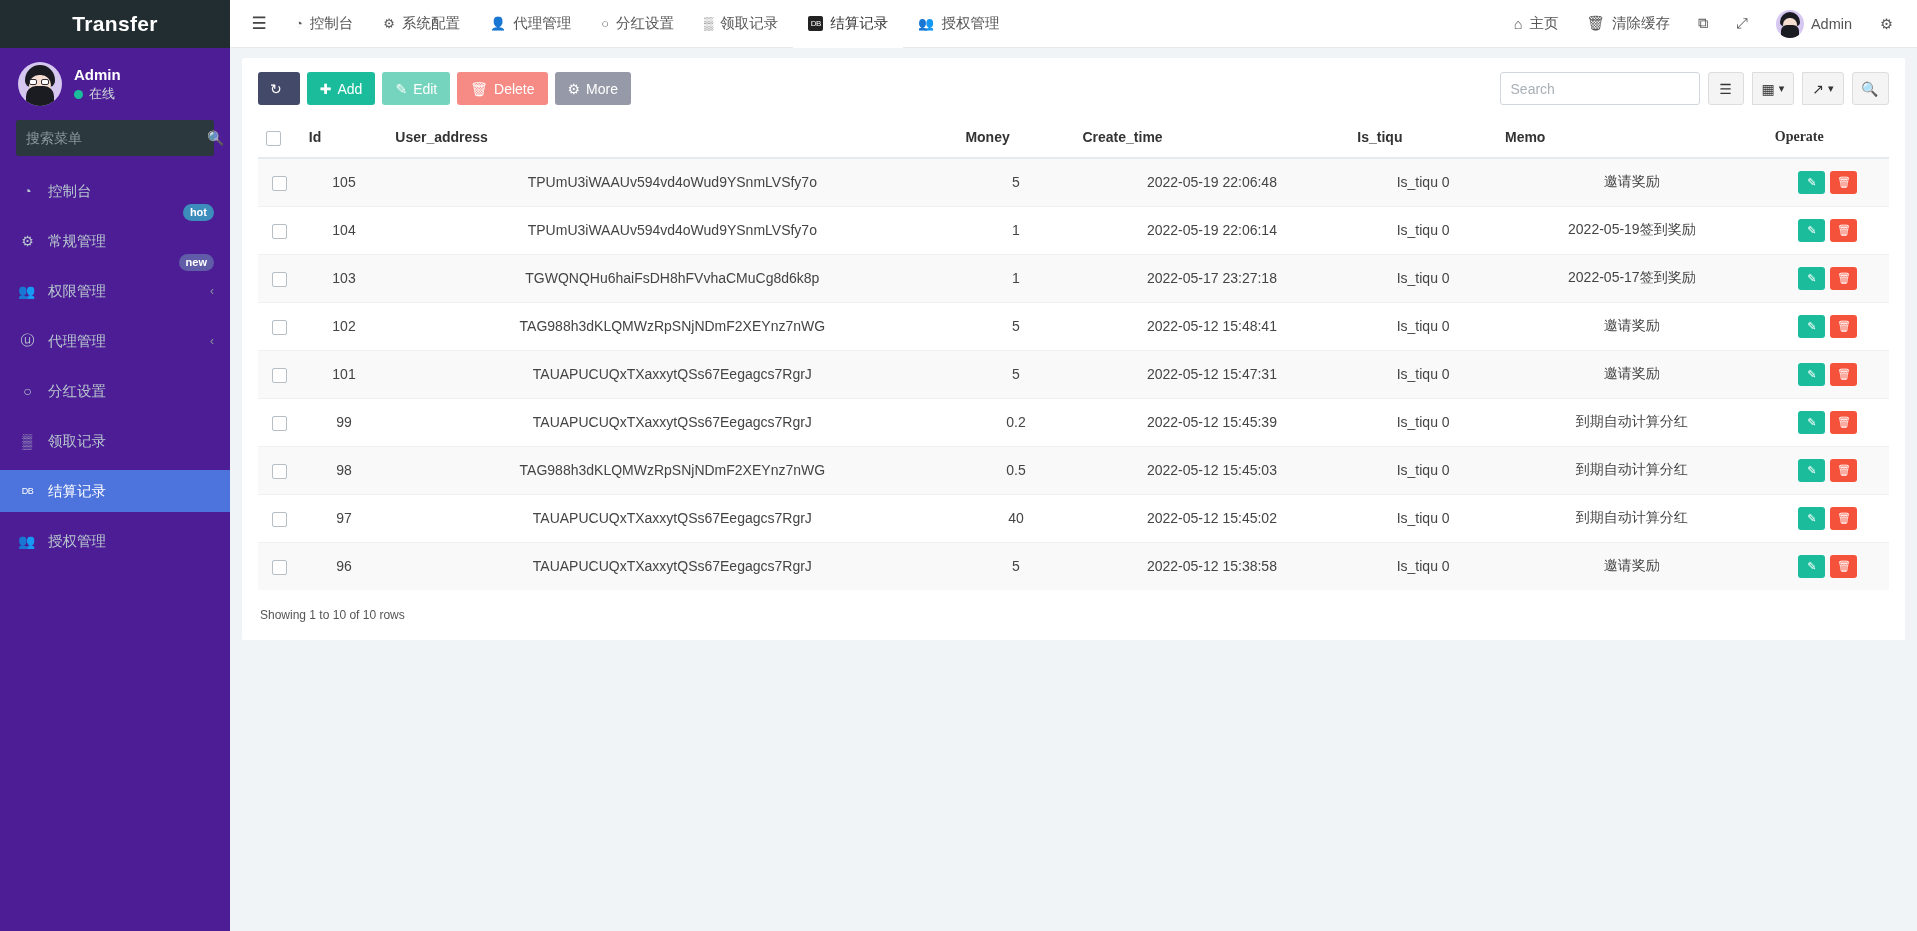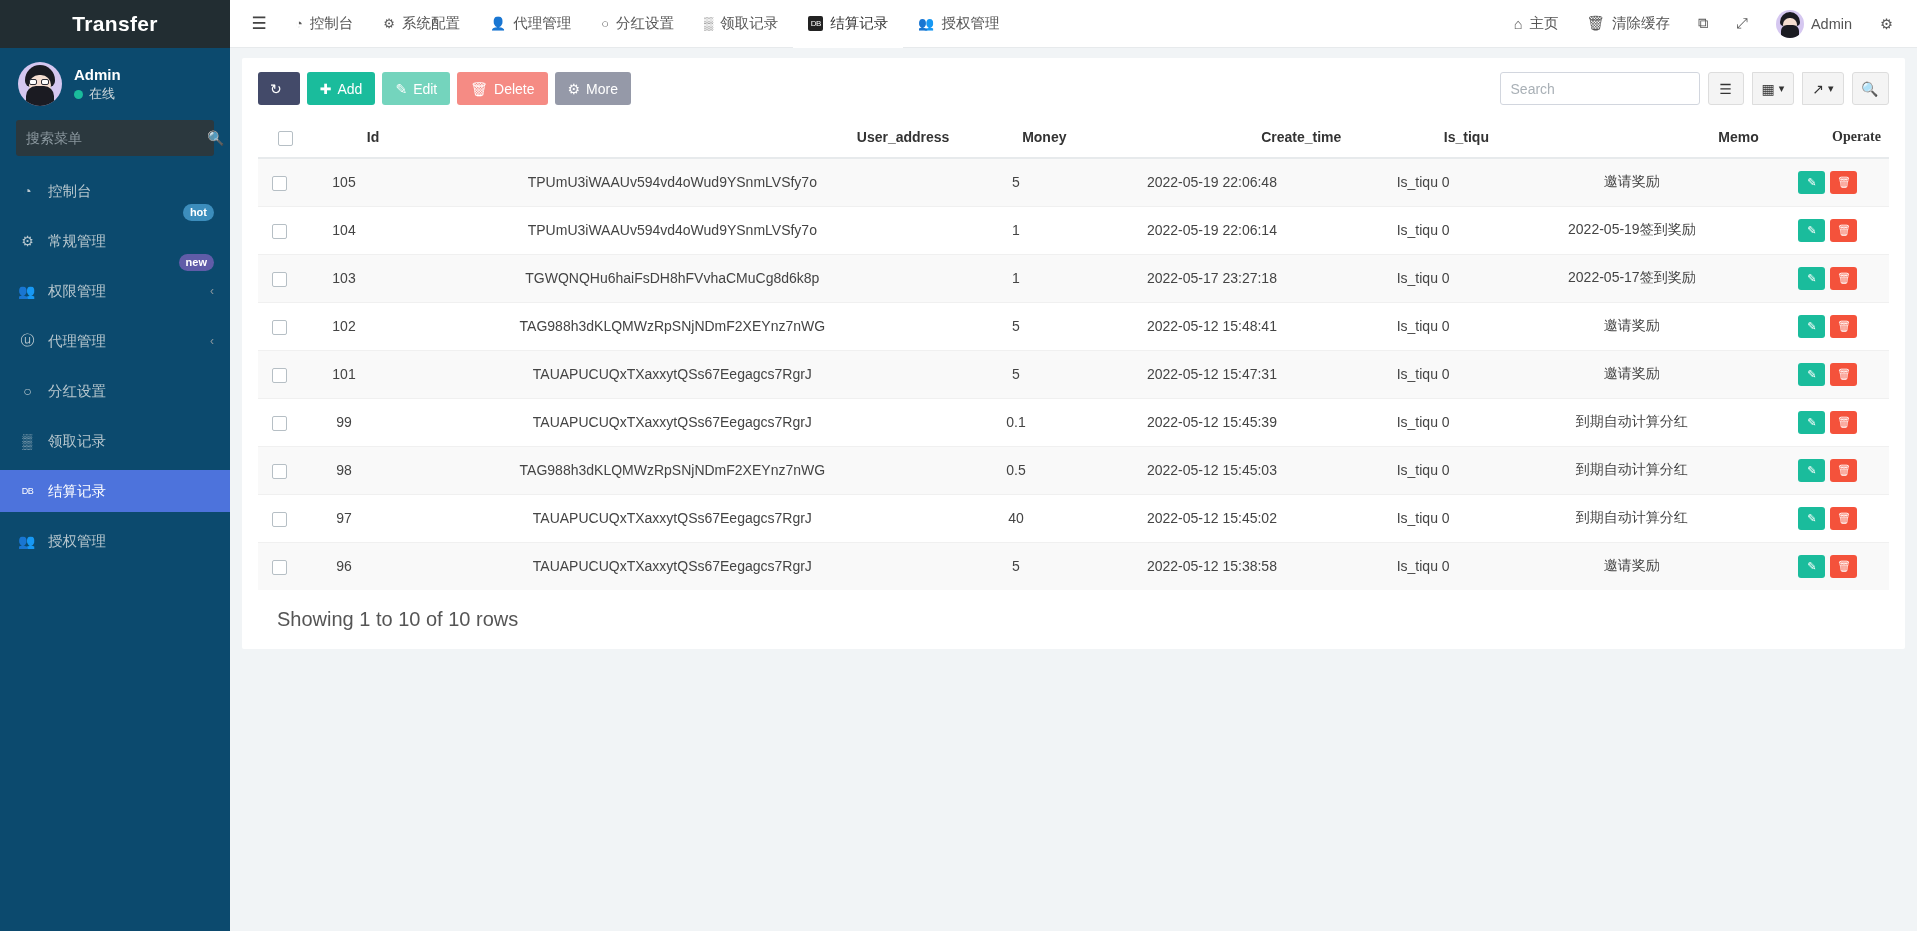--- a/index.html
+++ b/index.html
@@ -7,21 +7,21 @@
     width: 1917px; height: 931px;
     font-family: "Liberation Sans", sans-serif;
     background: #f1f4f6;
     overflow: hidden;
   }
   body { display: flex; }
 
   
   #sidebar {
     width: 230px; height: 931px;
-    background: #0c4a6e;
+    background: #4c1d95;
     flex: 0 0 230px;
     color: #b8c7ce;
     position: relative;
   }
   .brand {
     height: 48px;
     display: flex; align-items: center; justify-content: center;
     color: #ffffff;
     font-size: 21px;
     font-weight: 600;
@@ -169,21 +169,21 @@
     color: #333; font-size: 14px; cursor: pointer;
   }
   .btn-group.single .tb-btn { border-radius: 3px; }
   .btn-group.joined .tb-btn:first-child { border-radius: 3px 0 0 3px; }
   .btn-group.joined .tb-btn:last-child { border-radius: 0 3px 3px 0; }
   .cc { font-size: 11px; }
 
   table.grid { width: 100%; border-collapse: collapse; }
   table.grid th {
     font-size: 14px; color: #333; font-weight: 700;
-    padding: 11px 8px; text-align: right;
+    padding: 11px 8px; text-align: left;
     border-bottom: 2px solid #e7eaec;
     background: #fff; white-space: nowrap;
   }
   table.grid td {
     font-size: 14px; color: #444;
     padding: 12px 8px; text-align: center;
     border-top: 1px solid #f0f0f0;
     white-space: nowrap;
   }
   table.grid tbody tr:nth-child(odd) { background: #f9f9f9; }
@@ -202,21 +202,21 @@
     background: #fff; display: inline-block; vertical-align: middle; cursor: pointer;
   }
   .op-btns { display: flex; gap: 5px; justify-content: center; }
   .op-btn {
     width: 27px; height: 23px; border: 0; border-radius: 3px; cursor: pointer;
     color: #fff; font-size: 11px; display: flex; align-items: center; justify-content: center;
   }
   .op-btn.e { background: #1abc9c; }
   .op-btn.d { background: #f4523b; }
 
-  .showing { font-size: 20px; color: #555; padding: 18px 2px 0 2px; margin-left: 17px; }
+  .showing { font-size: 12px; color: #555; padding: 18px 2px 0 2px; }
 </style>
 </head>
 <body>
 
 <div id="sidebar">
 
   <div class="brand">Transfer</div>
 
   <div class="user-panel">
     <div class="avatar">
@@ -483,21 +483,21 @@
                 <span class="op-btns">
                   <span class="op-btn e">✎</span>
                   <span class="op-btn d">🗑</span>
                 </span>
               </td>
             </tr>
             <tr>
               <td class="c-check"><span class="chk"></span></td>
               <td class="c-id">99</td>
               <td class="c-addr">TAUAPUCUQxTXaxxytQSs67Eegagcs7RgrJ</td>
-              <td class="c-money">0.1</td>
+              <td class="c-money">0.2</td>
               <td class="c-time">2022-05-12 15:45:39</td>
               <td class="c-tiqu">Is_tiqu 0</td>
               <td class="c-memo">到期自动计算分红</td>
               <td class="c-op">
                 <span class="op-btns">
                   <span class="op-btn e">✎</span>
                   <span class="op-btn d">🗑</span>
                 </span>
               </td>
             </tr>

